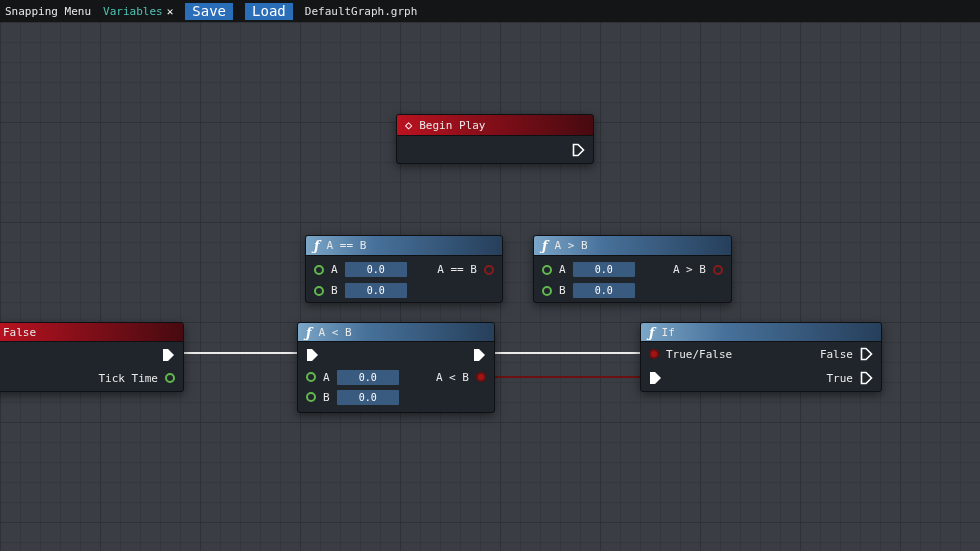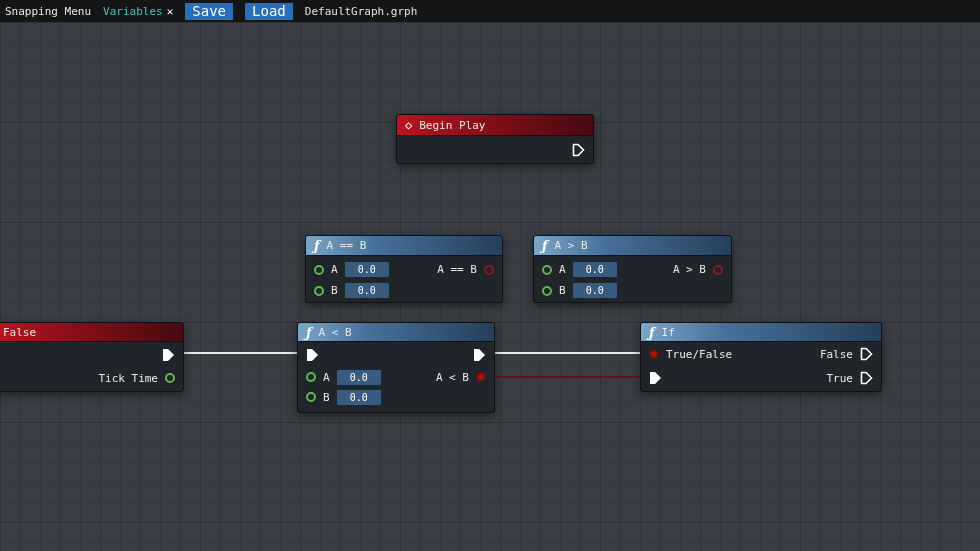--- a/index.html
+++ b/index.html
@@ -41,21 +41,21 @@
   .ficon{font-family:"DejaVu Serif","Liberation Serif",serif;font-style:italic;
     font-weight:bold;font-size:13px;color:#fff}
   .evicon{font-size:12px;color:#fff}
   .row{display:flex;align-items:center;padding:0 8px;gap:7px;white-space:nowrap}
   .right{margin-left:auto}
   .rgroup{margin-left:auto;display:flex;align-items:center;gap:7px}
   .pin{display:inline-flex;align-items:center;justify-content:center;cursor:crosshair}
   .circ{width:10px;height:10px;border-radius:50%;border:2px solid #62b84f;background:transparent}
   .circ.redp{border-color:#8a1b1b}
   .circ.redp.filled{background:#a31515;border-color:#6d0f0f}
-  .vbox{background:#3a5b80;padding:0 13px;font-size:10px;line-height:15px;color:#fff;
+  .vbox{background:#3a5b80;padding:0 22px;font-size:10px;line-height:15px;color:#fff;
     border-radius:1px;min-width:30px;cursor:text}
   .out-overlay{position:absolute;display:flex;align-items:center;gap:7px}
 </style>
 </head>
 <body>
 
 <div id="toolbar">
   <span>Snapping Menu</span>
   <span class="tab">
     <span class="teal">Variables</span>

